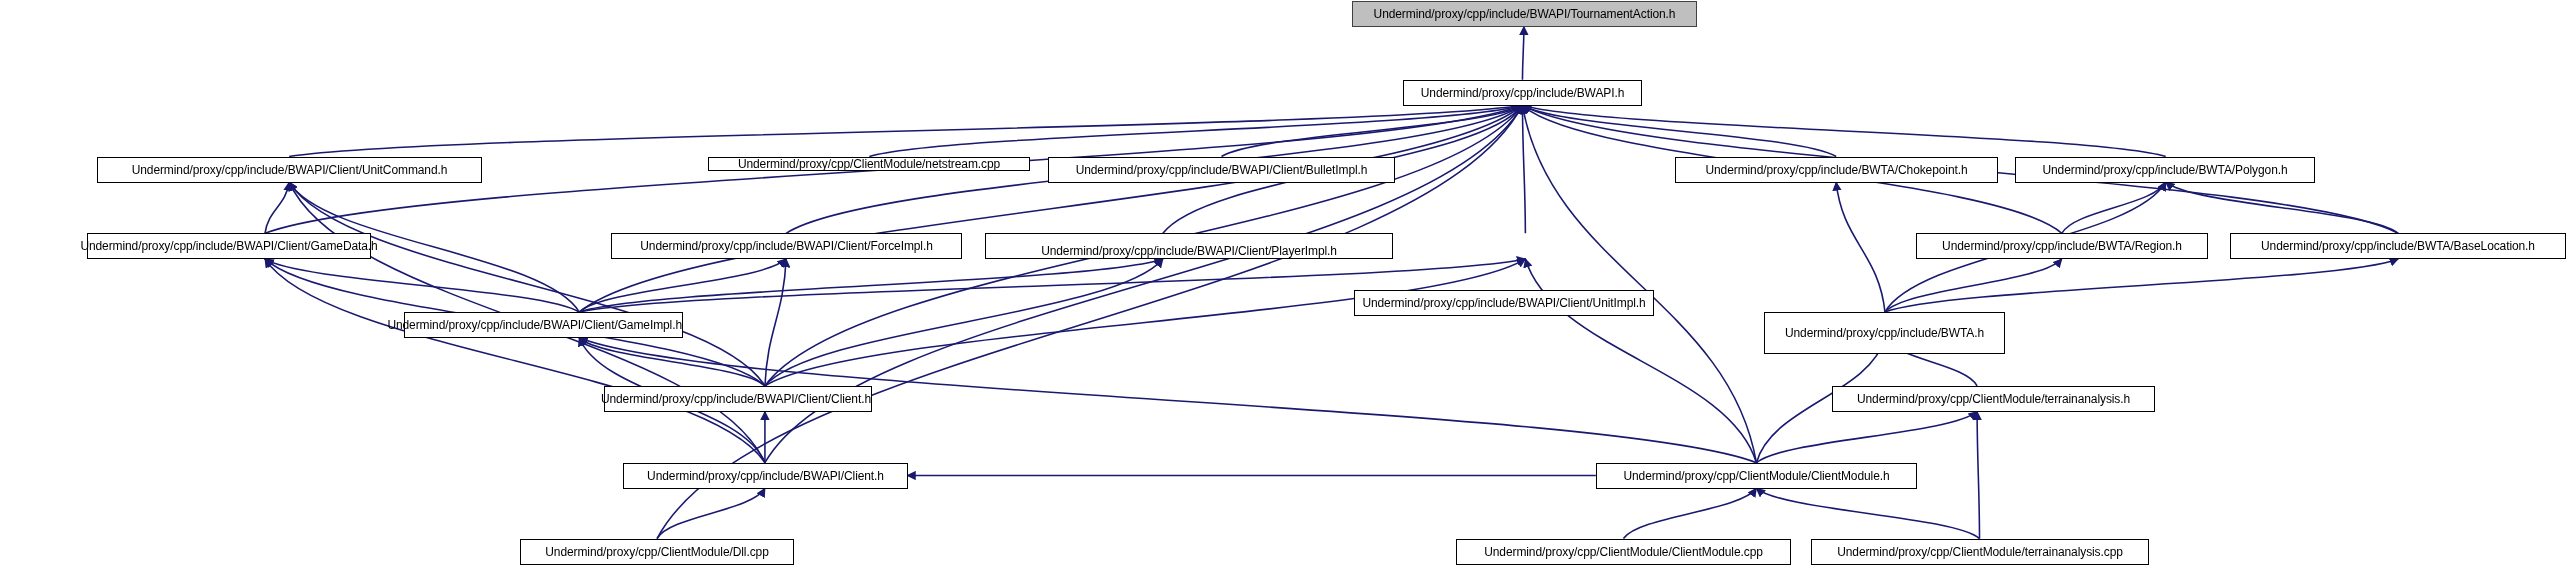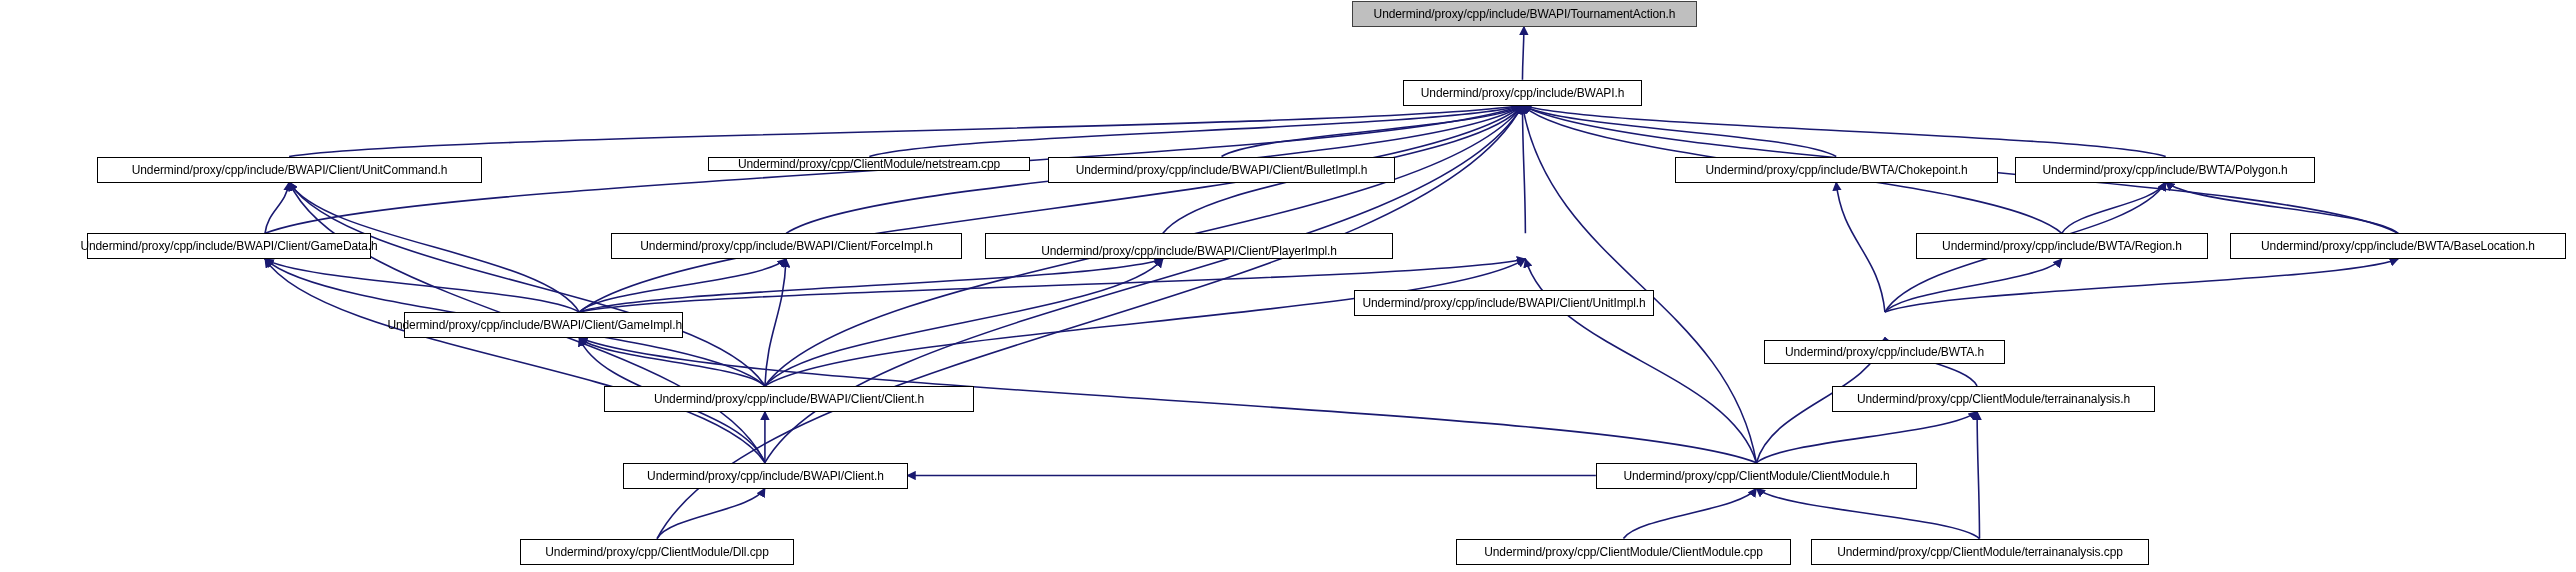--- a/index.html
+++ b/index.html
@@ -110,24 +110,24 @@
       </div>
       <div class="node" style="left: 1916px; top: 233px; width: 292px; height: 25.6px;">
         <span class="lbl">Undermind/proxy/cpp/include/BWTA/Region.h</span>
       </div>
       <div class="node" style="left: 2230px; top: 233px; width: 336px; height: 25.6px;">
         <span class="lbl">Undermind/proxy/cpp/include/BWTA/BaseLocation.h</span>
       </div>
       <div class="node" style="left: 404px; top: 312px; width: 279px; height: 25.6px; justify-content: flex-end;">
         <span class="lbl">Undermind/proxy/cpp/include/BWAPI/Client/GameImpl.h</span>
       </div>
-      <div class="node" style="left: 1764px; top: 312px; width: 241px; height: 24px; margin-top: 28px;">
+      <div class="node" style="left: 1764px; top: 312px; width: 241px; height: 42px;">
         <span class="lbl">Undermind/proxy/cpp/include/BWTA.h</span>
       </div>
-      <div class="node" style="left: 604px; top: 386px; width: 370px; height: 25.6px;">
+      <div class="node" style="left: 604px; top: 386px; width: 268px; height: 25.6px; justify-content: flex-end;">
         <span class="lbl">Undermind/proxy/cpp/include/BWAPI/Client/Client.h</span>
       </div>
       <div class="node" style="left: 1816px; top: 386px; width: 323px; height: 25.6px; margin-left: 16px;">
         <span class="lbl">Undermind/proxy/cpp/ClientModule/terrainanalysis.h</span>
       </div>
       <div class="node" style="left: 623px; top: 463px; width: 285px; height: 25.6px;">
         <span class="lbl">Undermind/proxy/cpp/include/BWAPI/Client.h</span>
       </div>
       <div class="node" style="left: 1596px; top: 463px; width: 321px; height: 25.6px;">
         <span class="lbl">Undermind/proxy/cpp/ClientModule/ClientModule.h</span>

